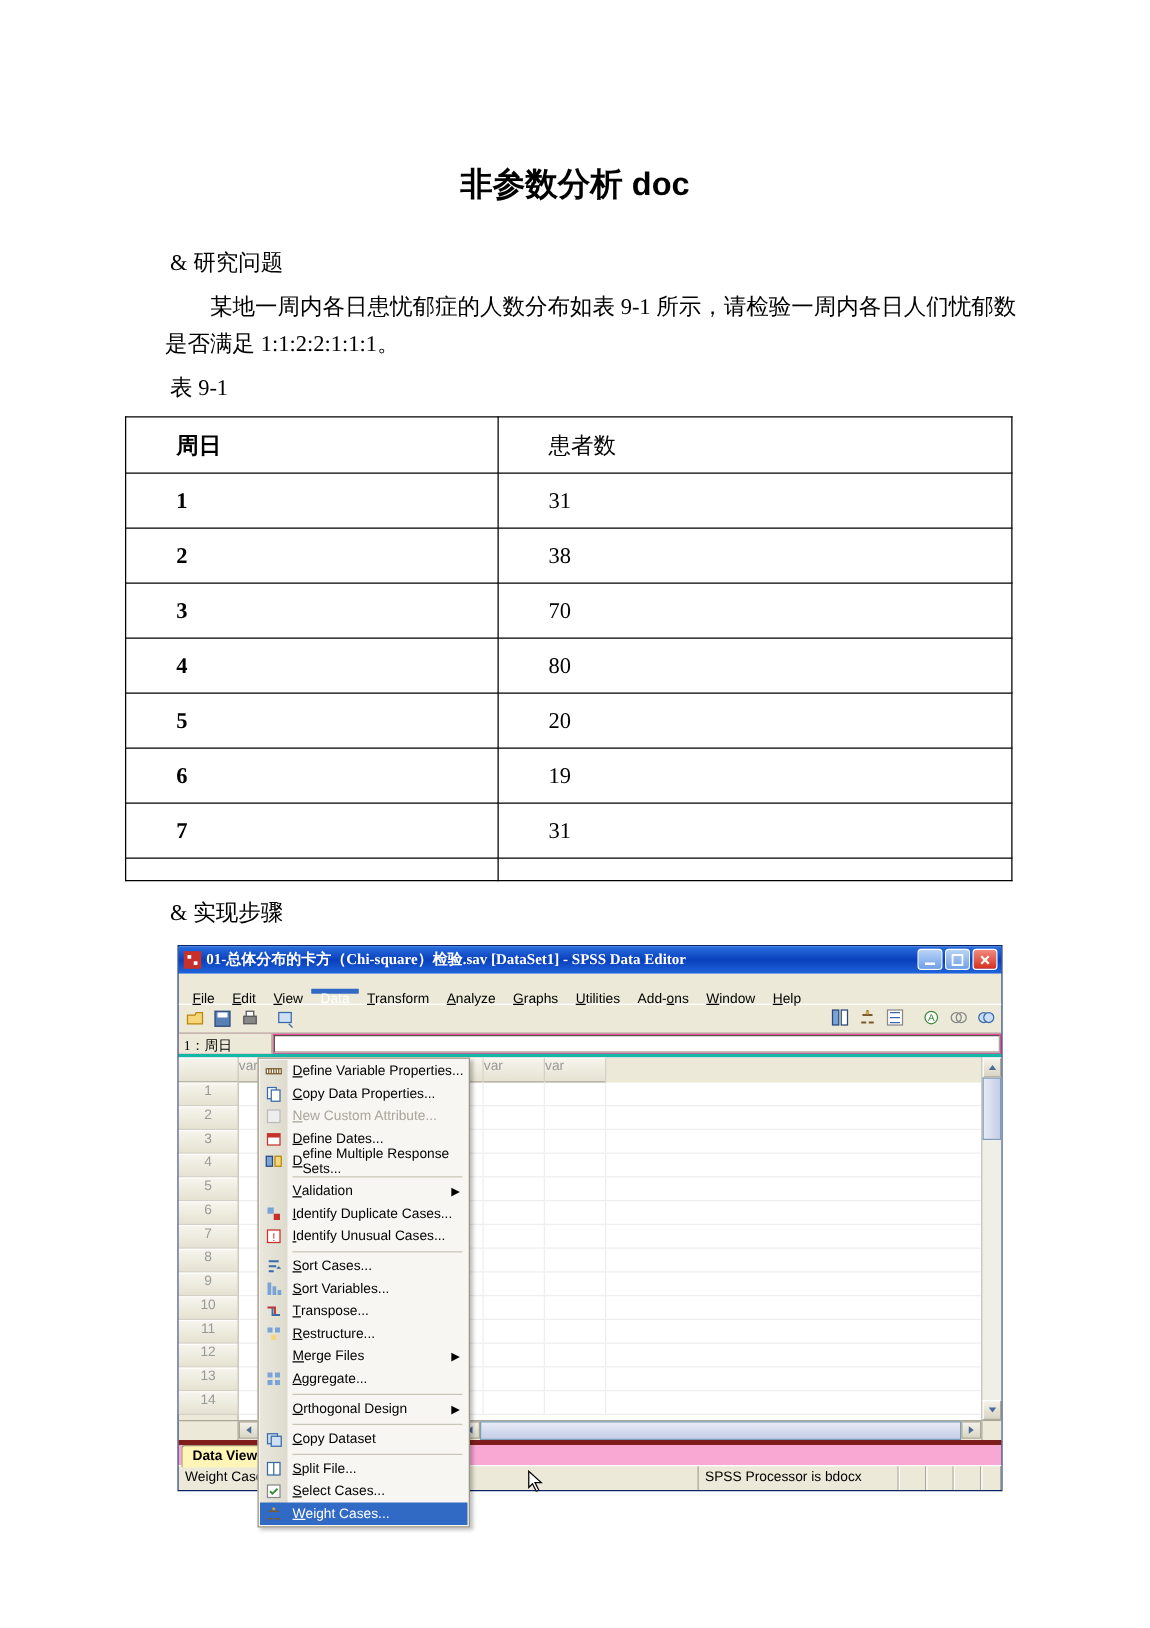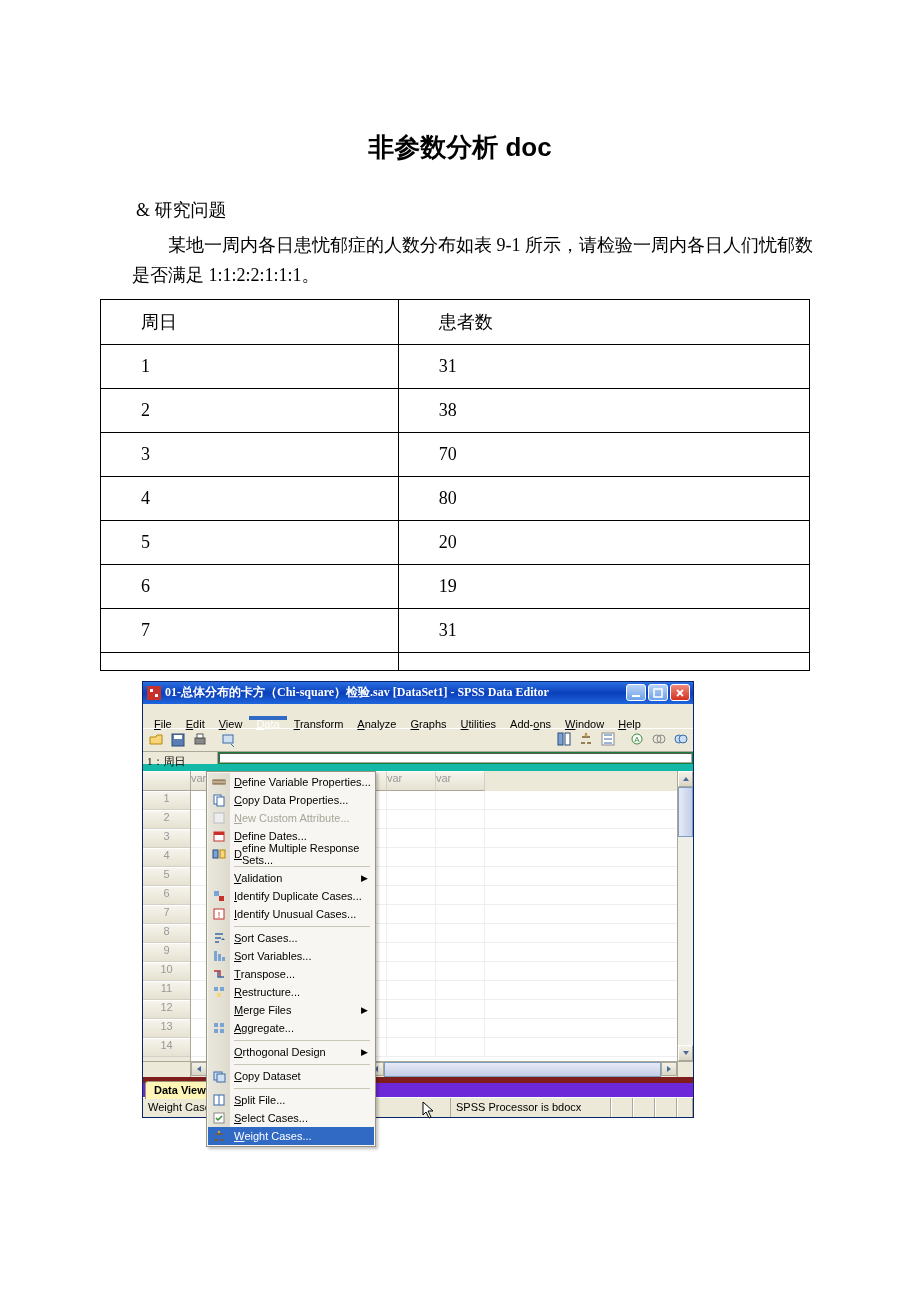--- a/index.html
+++ b/index.html
@@ -34,40 +34,40 @@
     border-collapse: collapse;
   }
   .data-table td {
     border: 1px solid #000;
     padding: 10px 40px;
     font-family: "Times New Roman", "SimSun", serif;
     font-size: 18px;
     height: 44px;
   }
   .data-table tr:last-child td { height: 18px; padding: 4px 40px; }
-  .data-table td:first-child { width: 42%; }
+  .data-table td:first-child { width: 42%; font-weight: bold; }
   .watermark {
     position: absolute;
     left: 50%;
     top: 618px;
     transform: translateX(-50%);
     font-family: Arial, sans-serif;
     font-size: 46px;
     font-weight: 500;
     color: #d8d8d8;
     letter-spacing: 1px;
     pointer-events: none;
     user-select: none;
     z-index: 0;
   }
   .content-layer { position: relative; z-index: 1; }
 
   
   .spss-window {
-    width: 552px;
+    width: 660px;
     margin: 10px 0 0 42px;
     border: 1px solid #0a246a;
     font-family: Tahoma, Arial, sans-serif;
     font-size: 11px;
     background: #fff;
   }
   .titlebar {
     height: 22px;
     background: linear-gradient(to bottom, #2a6fe0 0%, #0a3fbb 50%, #1f66dc 100%);
     display: flex;
@@ -120,22 +120,22 @@
     width:20px; height:20px;
     border:1px solid transparent;
     display:inline-flex; align-items:center; justify-content:center;
     font-size:12px;
   }
   .tbtn svg { display:block; }
   .tbspacer { flex:1; }
   .tsep { width:5px; }
   .content-row {
     display:flex;
-    background:#15803d;
-    border-bottom:7px solid #14b8a6;
+    background:#ec4899;
+    border-bottom:3px solid #14b8a6;
     height:19px;
   }
   .cell-target {
     width:75px; padding:2px 4px;
     border-right:1px solid #aca899;
     font-family:"SimSun",Tahoma; font-size:11px;
     background:#ece9d8;
   }
   .cell-edit {
     flex:1; background:#fff; border:1px inset #aca899; margin:1px;
@@ -241,23 +241,23 @@
   .dd-sep::after{ content:""; position:absolute; left:26px; right:4px; top:3px; height:1px; background:#c9c5b7; }
   .dd-icon {
     position:absolute; left:3px; top:1px;
     width:16px; height:16px;
     display:flex; align-items:center; justify-content:center;
   }
   .dd-icon svg{display:block}
 
   .tabbar {
     height:20px;
-    background:#6d28d9;
-    border-top:6px solid #7f1d1d;
-    display:flex; align-items:center;
+    background:#f9a8d4;
+    border-top:4px solid #7f1d1d;
+    display:flex; align-items:flex-start;
     padding-left:2px;
   }
   .tab {
     height:18px;
     padding:2px 8px 0 8px;
     border:1px solid #aca899;
     border-bottom:none;
     border-radius:3px 3px 0 0;
     background:#ece9d8;
     font-size:11px;
@@ -297,20 +297,21 @@
   <div class="content-layer">
 
   <h1 class="doc-title">非参数分析 doc</h1>
 
   <p class="body-text">
     <span class="amp">&amp; 研究问题</span>
   </p>
 
   <p class="body-text" style="text-indent:2em;margin-left:32px;">某地一周内各日患忧郁症的人数分布如表 9-1 所示，请检验一周内各日人们忧郁数是否满足 1:1:2:2:1:1:1。</p>
 
+  <p class="body-text" style="text-indent:2em;">表 9-1</p>
 
   <table class="data-table">
     <tbody>
           <tr>
       <td>周日</td>
       <td>患者数</td>
     </tr>
     <tr>
             <td>1</td>
             <td>31</td>
@@ -339,20 +340,23 @@
             <td>7</td>
             <td>31</td>
           </tr>
     <tr>
             <td></td>
             <td></td>
           </tr>
   </tbody>
       </table>
 
+  <p class="body-text" style="margin-top:10px;">
+    <span class="amp">&amp; 实现步骤</span>
+  </p>
 
   <div class="spss-wrapper">
   <div class="spss-window">
 
     <div class="titlebar">
       <span class="titlebar-icon">
         <svg width="10" height="10" viewBox="0 0 10 10">
                 <rect x="0" y="0" width="10" height="10" fill="#c7302b"></rect>
                 <rect x="1" y="1" width="3" height="3" fill="#fff"></rect>
                 <rect x="6" y="6" width="3" height="3" fill="#fff"></rect>

